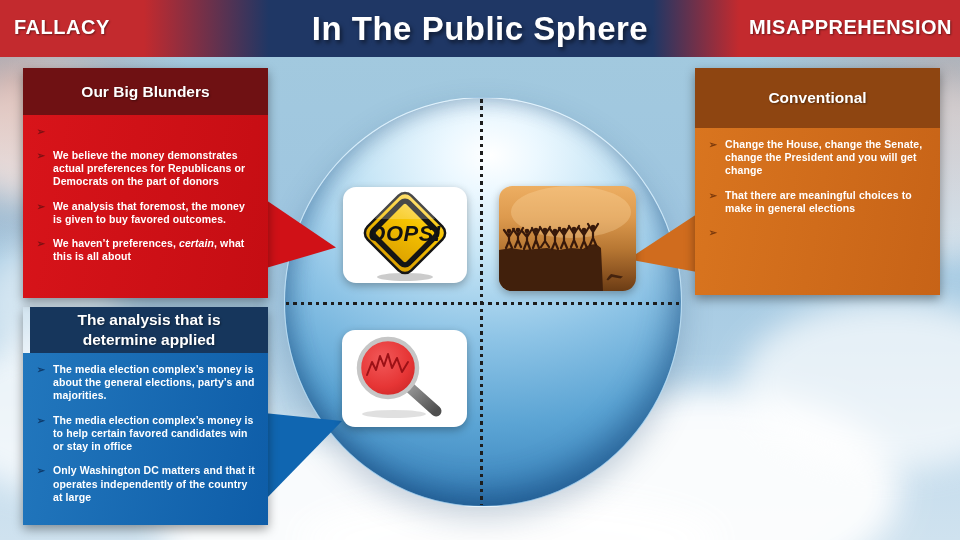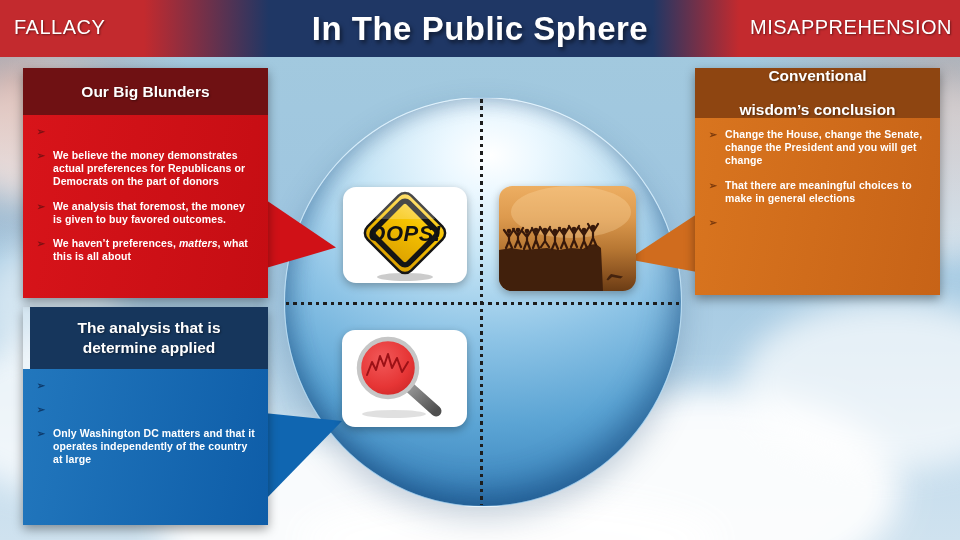--- a/index.html
+++ b/index.html
@@ -23,21 +23,21 @@
     background:
       radial-gradient(circle at 1% 5%, rgba(206,112,86,.38), rgba(206,112,86,0) 17%),
       radial-gradient(circle at 99% 3%, rgba(201,122,96,.30), rgba(201,122,96,0) 19%); }
 
   
   .header { position:absolute; left:0; top:0; width:960px; height:57px; z-index:9;
     background: linear-gradient(90deg, var(--header-red,#c32a2e) 0%, var(--header-red,#c32a2e) 15%,
       var(--header-blue,#1f3765) 28%, var(--header-blue,#1f3765) 68%,
       var(--header-red,#c32a2e) 77%, var(--header-red,#c32a2e) 100%);
     display:flex; align-items:center; }
-  .h-side { color:#fff; font-weight:normal; font-size:20px; letter-spacing:.5px;
+  .h-side { color:#fff; font-weight:bold; font-size:20px; letter-spacing:.5px;
     text-shadow:1px 1px 2px rgba(0,0,0,.45); }
   .h-left { position:absolute; left:14px; top:16px; }
   .h-right { position:absolute; right:8px; top:16px; }
   .h-title { width:100%; text-align:center; color:#fff; font-weight:bold; font-size:33px;
     letter-spacing:.5px; text-shadow:2px 3px 4px rgba(0,0,0,.5); }
 
   
   .sphere { position:absolute; left:284px; top:97px; width:398px; height:410px; border-radius:50%; z-index:1;
     background: radial-gradient(ellipse 130% 100% at 52% 14%,
       #ffffff 0%, #ecf8ff 9%, #c8e6f6 24%, #8ec4e6 45%, #5ba4d4 66%, #3a84bd 85%, #2a6aa3 100%);
@@ -70,22 +70,22 @@
   
   .box { position:absolute; z-index:5; display:flex; flex-direction:column;
     box-shadow:0 4px 10px rgba(0,0,0,.38); }
   .box-red { left:23px; top:68px; width:245px; height:230px; }
   .box-blue { left:23px; top:307px; width:245px; height:218px; }
   .box-orange { left:695px; top:68px; width:245px; height:227px; }
   .bhead { display:flex; flex-direction:column; justify-content:center; align-items:center;
     text-align:center; color:#fff; font-weight:bold; font-size:15.5px; line-height:1.28;
     text-shadow:1px 1px 2px rgba(0,0,0,.4); }
   .box-red .bhead { height:47px; background:var(--red-box-header,#6f1113); }
-  .box-blue .bhead { height:62px; background:var(--blue-box-header,#16365c);margin-left:7px; }
-  .box-orange .bhead { height:50px; background:var(--orange-box-header,#8e4511);gap:14px; }
+  .box-blue .bhead { height:46px; background:var(--blue-box-header,#16365c);margin-left:7px; }
+  .box-orange .bhead { height:60px; background:var(--orange-box-header,#8e4511);gap:14px; }
   .bbody { flex:1; padding:10px 8px 8px 6px; display:flex; flex-direction:column; gap:11px; }
   .box-red .bbody { background:linear-gradient(100deg,#d8141a,#c50d13); }
   .box-blue .bbody { background:linear-gradient(100deg,#2277bd,#0e5da8); }
   .box-orange .bbody { background:linear-gradient(100deg,#d9751f,#c76317); }
   .bullet { display:flex; }
   .marker { flex:0 0 24px; text-align:center; font-size:10px; font-weight:bold; line-height:1.3; }
   .box-red .marker { color:#7c1012; }
   .box-blue .marker { color:#0d3a6b; }
   .box-orange .marker { color:#7a390c; }
   .btext { flex:1; color:#fff; font-weight:bold; font-size:10.5px; line-height:1.26;
@@ -196,48 +196,49 @@
       <div class="bullet">
         <span class="marker">➢</span>
         <span class="btext">We believe the money demonstrates actual preferences for Republicans or Democrats on the part of donors</span>
       </div>
       <div class="bullet">
         <span class="marker">➢</span>
         <span class="btext">We analysis that foremost, the money is given to buy favored outcomes.</span>
       </div>
       <div class="bullet">
         <span class="marker">➢</span>
-        <span class="btext"><span>We haven’t preferences, </span><i>matters</i><span>, what this is all about</span></span>
+        <span class="btext"><span>We haven’t preferences, </span><i>certain</i><span>, what this is all about</span></span>
       </div>
     </div>
   </div>
 
   <div class="box box-blue">
     <div class="bhead">
       <span>The analysis that is</span>
       <span>determine applied</span>
     </div>
     <div class="bbody">
       <div class="bullet">
         <span class="marker">➢</span>
-      </div>
-      <div class="bullet">
-        <span class="marker">➢</span>
+        <span class="btext">The media election complex’s money is about the general elections, party’s and majorities.</span>
+      </div>
+      <div class="bullet">
+        <span class="marker">➢</span>
+        <span class="btext">The media election complex’s money is to help certain favored candidates win or stay in office</span>
       </div>
       <div class="bullet">
         <span class="marker">➢</span>
         <span class="btext">Only Washington DC matters and that it operates independently of the country at large</span>
       </div>
     </div>
   </div>
 
   <div class="box box-orange">
     <div class="bhead">
       <span>Conventional</span>
-      <span>wisdom’s conclusion</span>
     </div>
     <div class="bbody">
       <div class="bullet">
         <span class="marker">➢</span>
         <span class="btext">Change the House, change the Senate, change the President and you will get change</span>
       </div>
       <div class="bullet">
         <span class="marker">➢</span>
         <span class="btext">That there are meaningful choices to make in general elections</span>
       </div>

